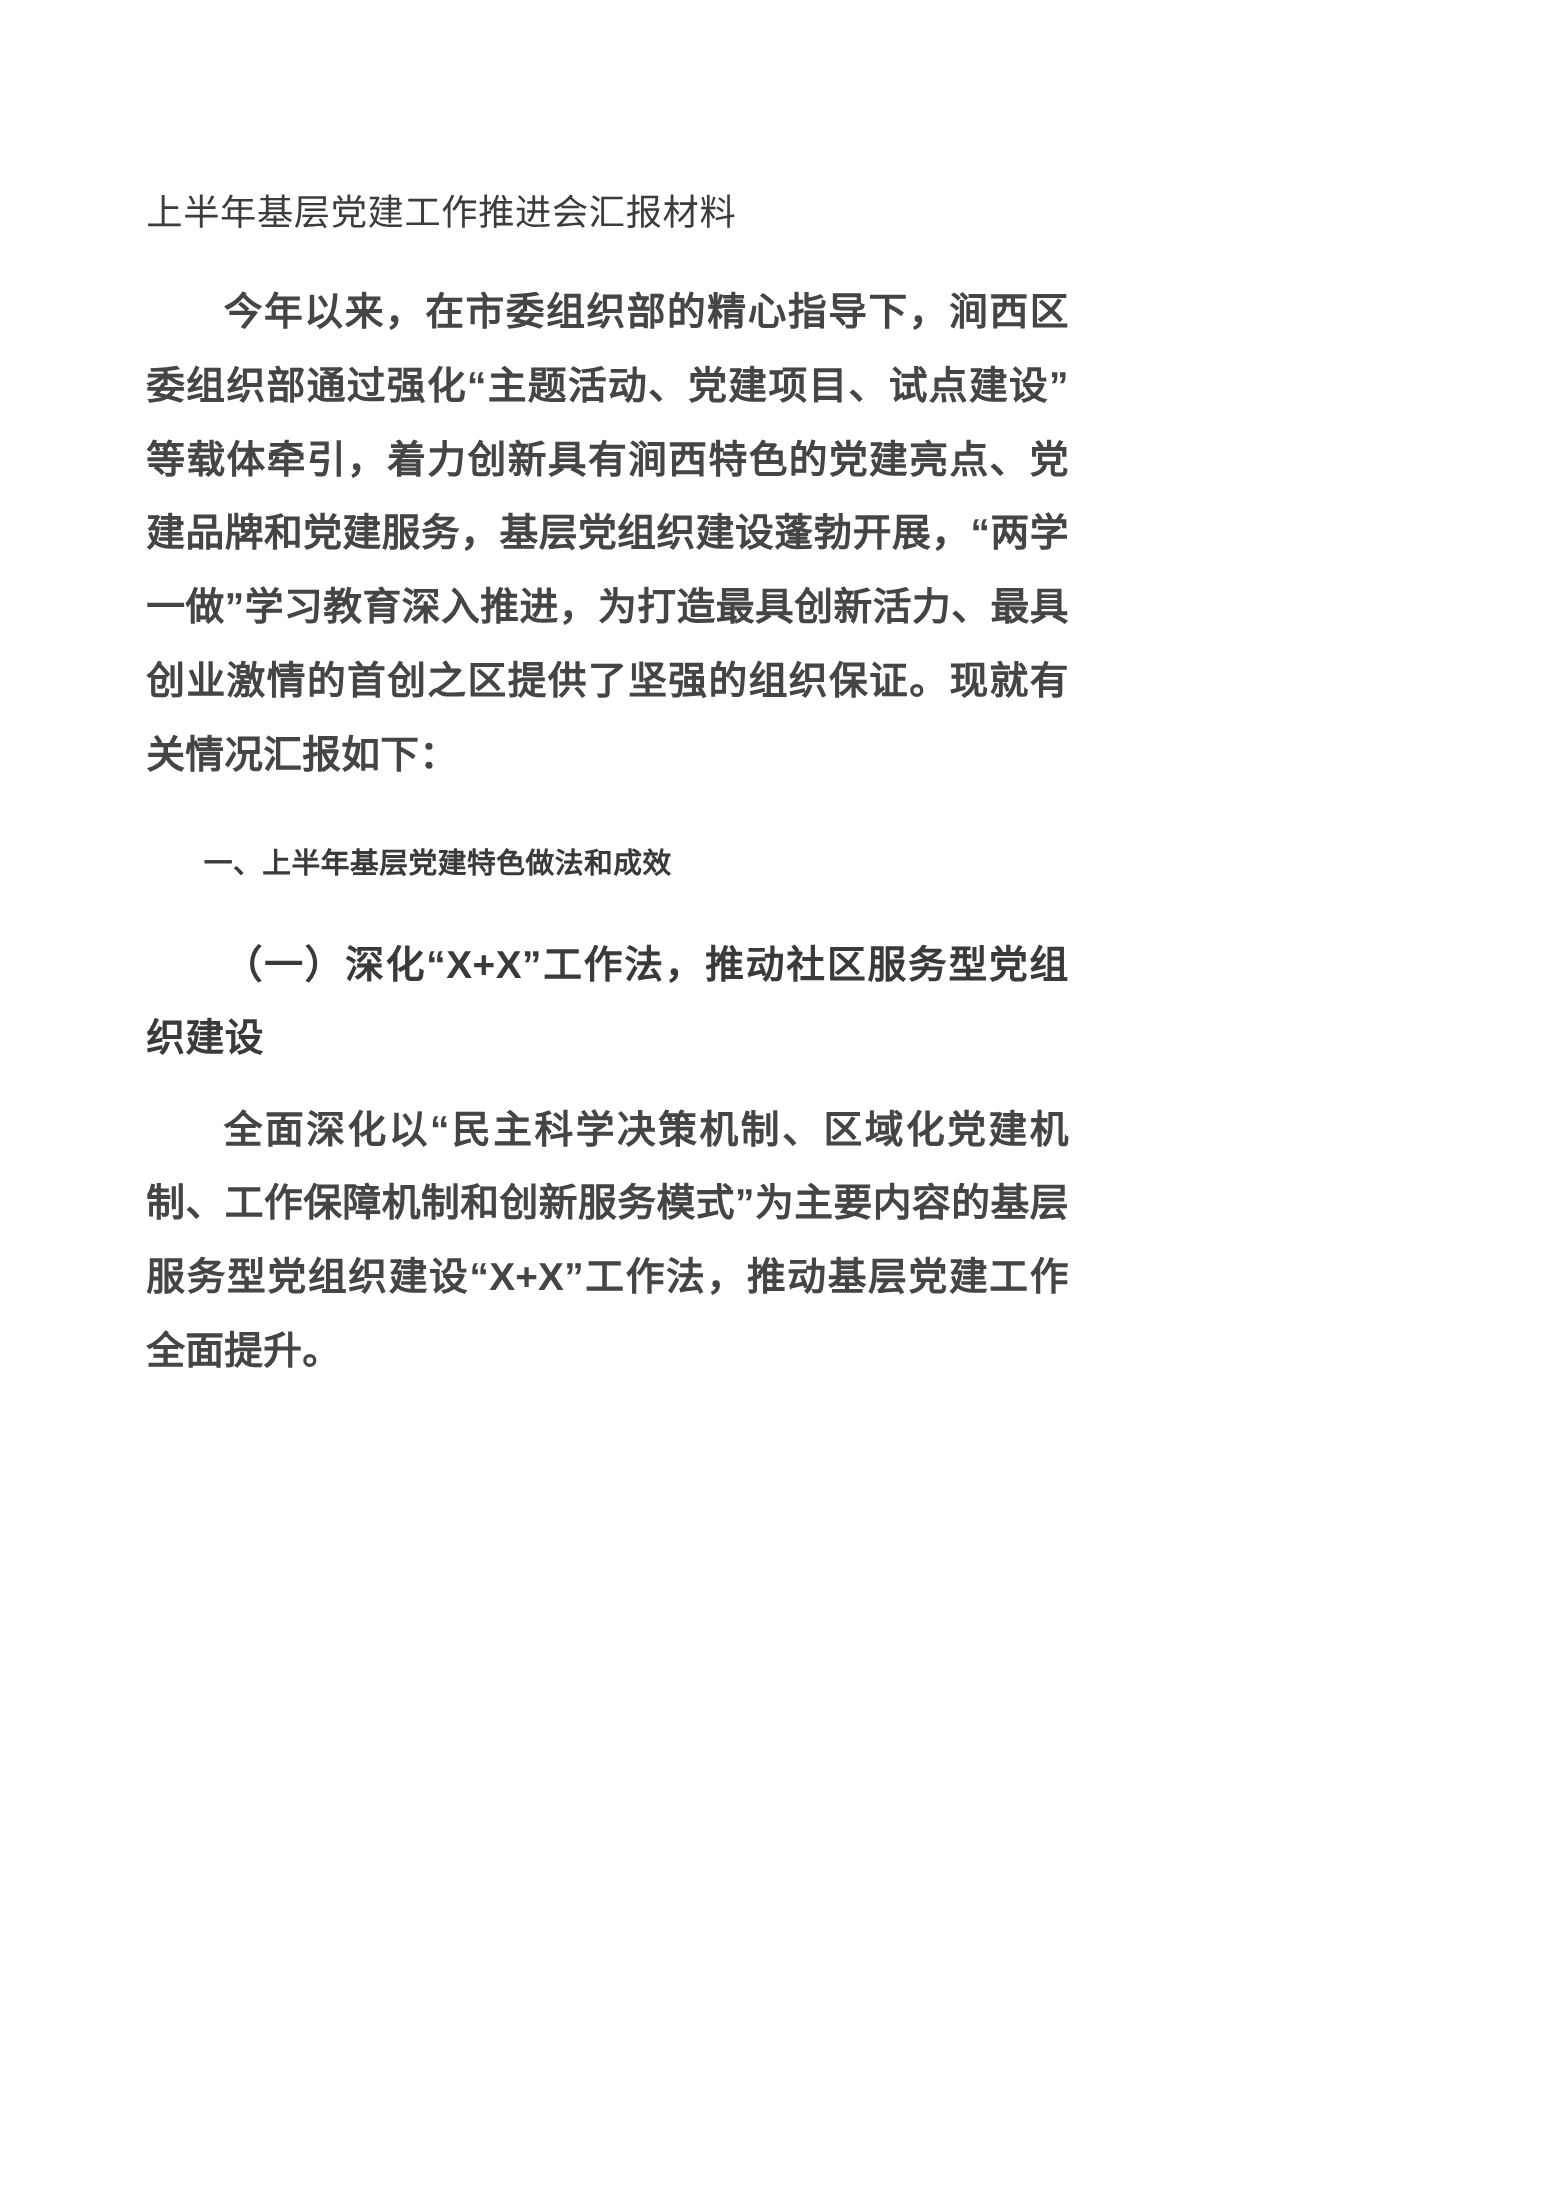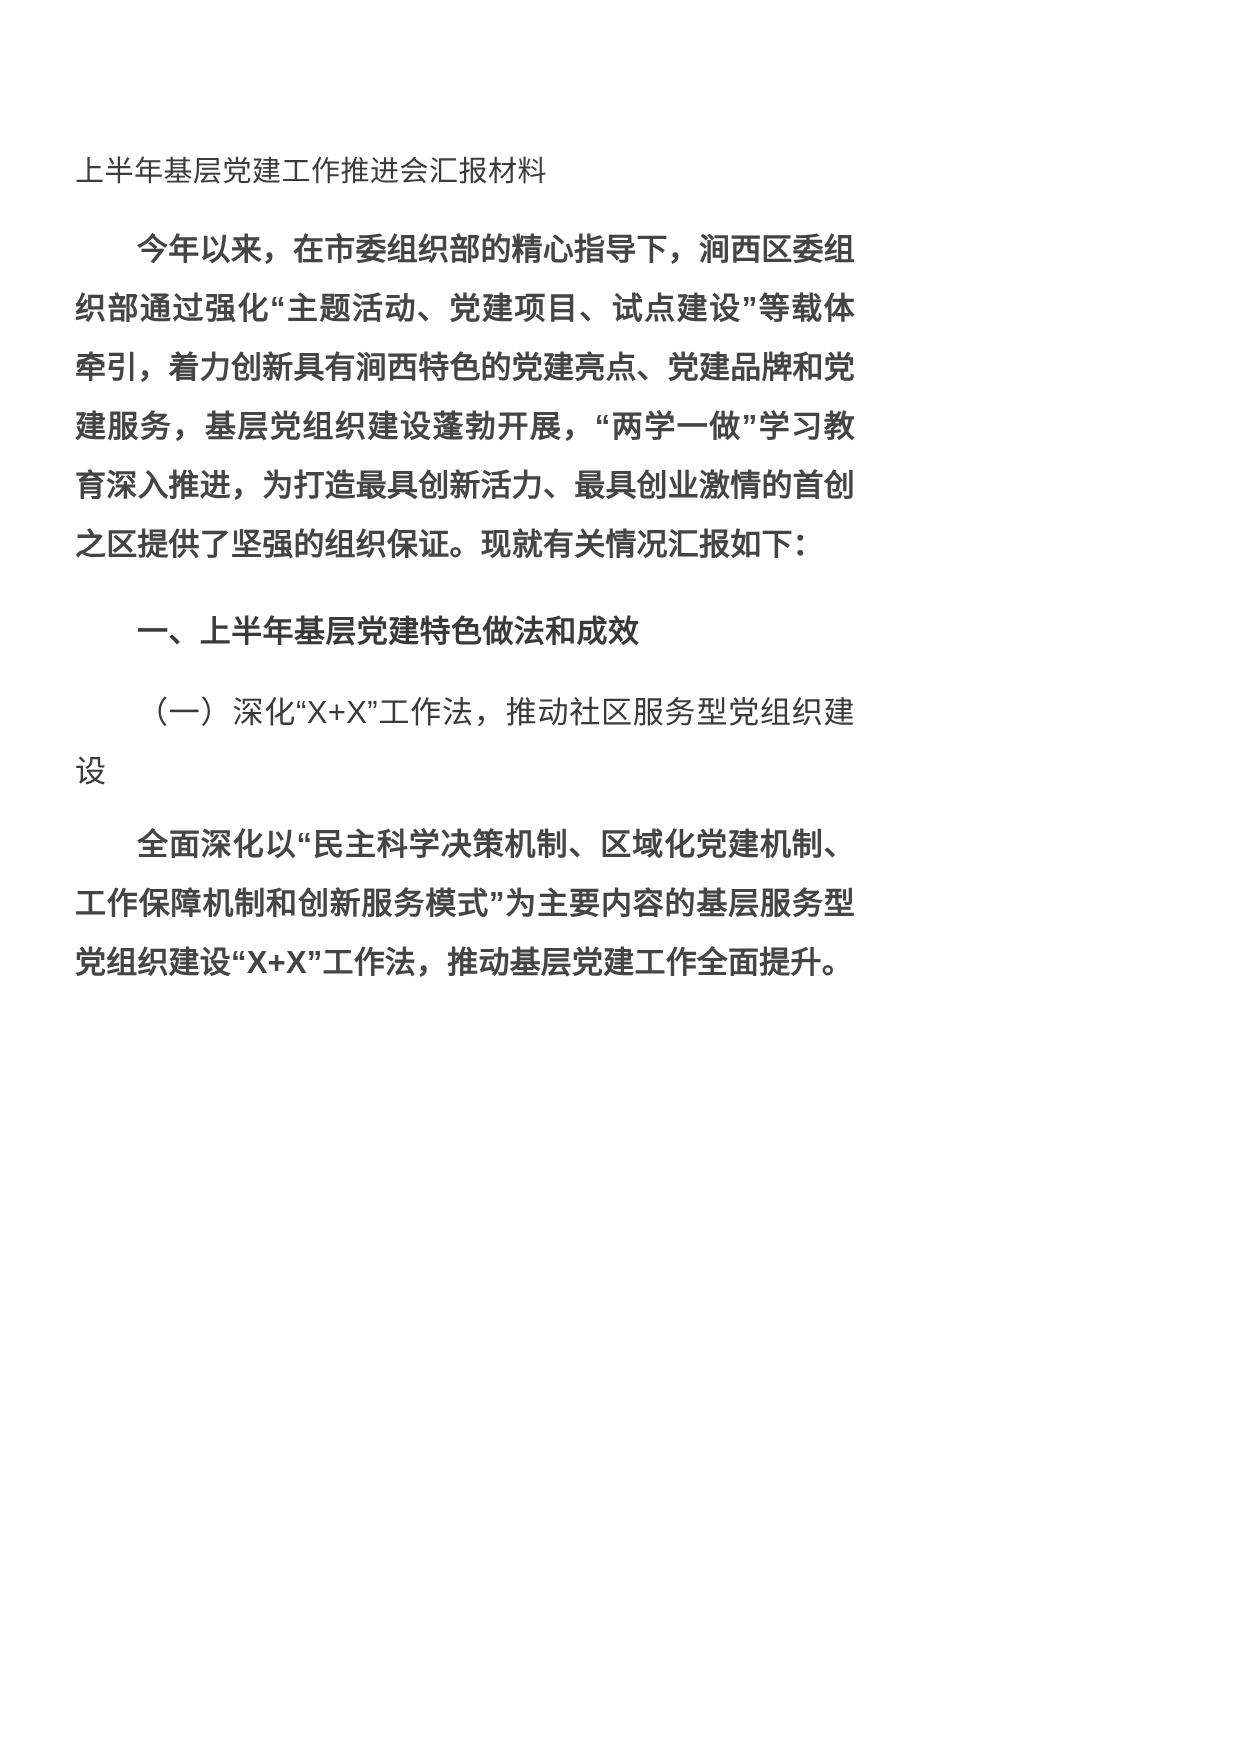--- a/index.html
+++ b/index.html
@@ -12,21 +12,21 @@
     height: 1754px;
     font-family: "Liberation Sans", "DejaVu Sans", sans-serif;
     color: #3c3c3c;
     overflow: hidden;
   }
   .page {
     box-sizing: border-box;
     width: 1000px;
     height: 1754px;
     background: #ffffff;
-    padding: 150px 145px 100px 75px;
+    padding: 150px 145px 100px 117px;
     position: relative;
   }
   .doc-title {
     font-size: 29px;
     line-height: 1.5;
     color: #3c3c3c;
     font-weight: 400;
     margin: 0 0 12px 0;
     letter-spacing: 0.5px;
     white-space: nowrap;
@@ -38,33 +38,33 @@
     margin: 0;
     text-align: justify;
     text-justify: inter-ideograph;
     text-indent: 2em;
     letter-spacing: 0.2px;
     padding-top: 14px;
     padding-bottom: 0px;
     font-weight: bold;
   }
   .heading-1 {
-    font-size: 31px;
+    font-size: 23px;
     line-height: 59px;
     font-weight: bold;
     color: #3a3a3a;
     margin: 0;
     text-indent: 2em;
     padding-top: 28px;
     letter-spacing: 0.4px;
   }
   .heading-2 {
     font-size: 31px;
     line-height: 59px;
-    font-weight: normal;
+    font-weight: bold;
     color: #3a3a3a;
     margin: 0;
     text-align: justify;
     text-justify: inter-ideograph;
     text-indent: 2em;
     padding-top: 22px;
     letter-spacing: 0.4px;
   }
 </style>
 </head>

